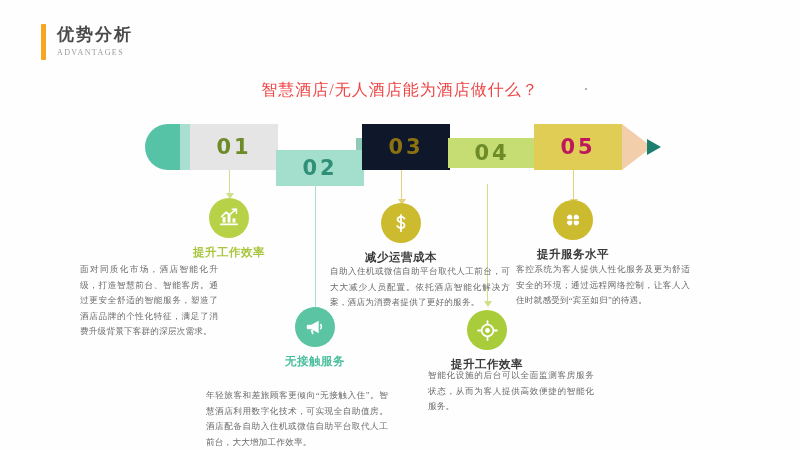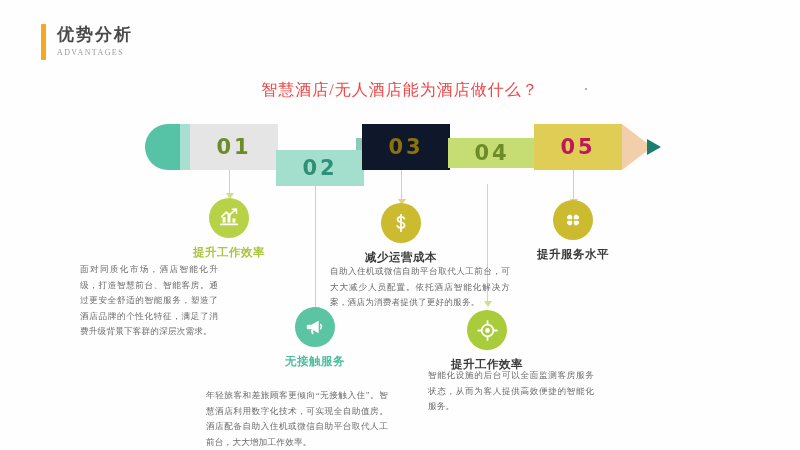--- a/index.html
+++ b/index.html
@@ -202,14 +202,15 @@
     <div class="ico" style="background:#ccbb2e;">
       <svg width="22" height="22" viewBox="0 0 24 24" fill="none">
         <path d="M11.1 11.1H6.4a2.9 2.9 0 1 1 4.7-3.3v3.3Z" fill="#fff"></path>
         <path d="M12.9 11.1V7.8a2.9 2.9 0 1 1 4.7 3.3h-4.7Z" fill="#fff"></path>
         <path d="M11.1 12.9v3.3a2.9 2.9 0 1 1-4.7-3.3h4.7Z" fill="#fff"></path>
         <path d="M12.9 12.9h4.7a2.9 2.9 0 1 1-4.7 3.3v-3.3Z" fill="#fff"></path>
       </svg>
     </div>
     <div class="flabel" style="color:#3a3a3a;">提升服务水平</div>
   </div>
+  <div class="fbody" style="position:absolute;left:516px;top:262px;width:174px;">客控系统为客人提供人性化服务及更为舒适安全的环境；通过远程网络控制，让客人入住时就感受到“宾至如归”的待遇。</div>
 
 </div>
 
 </body></html>

